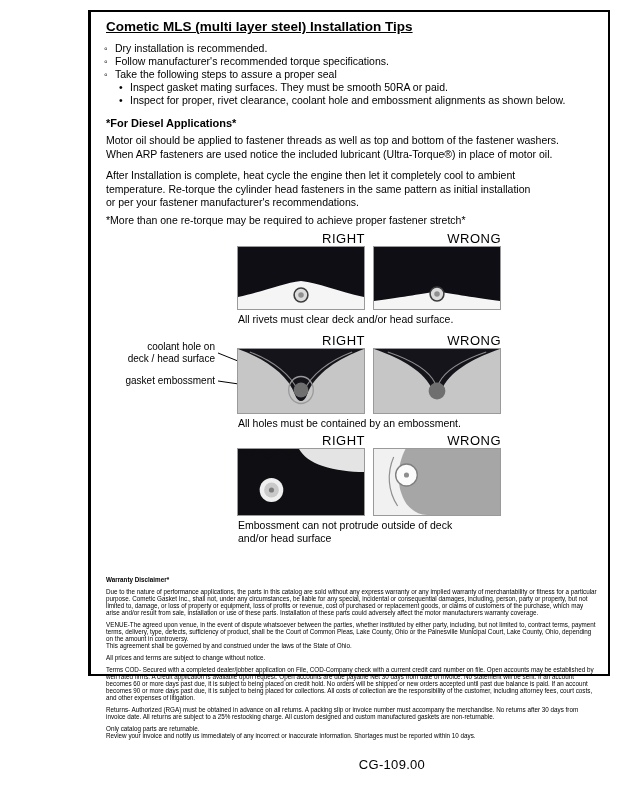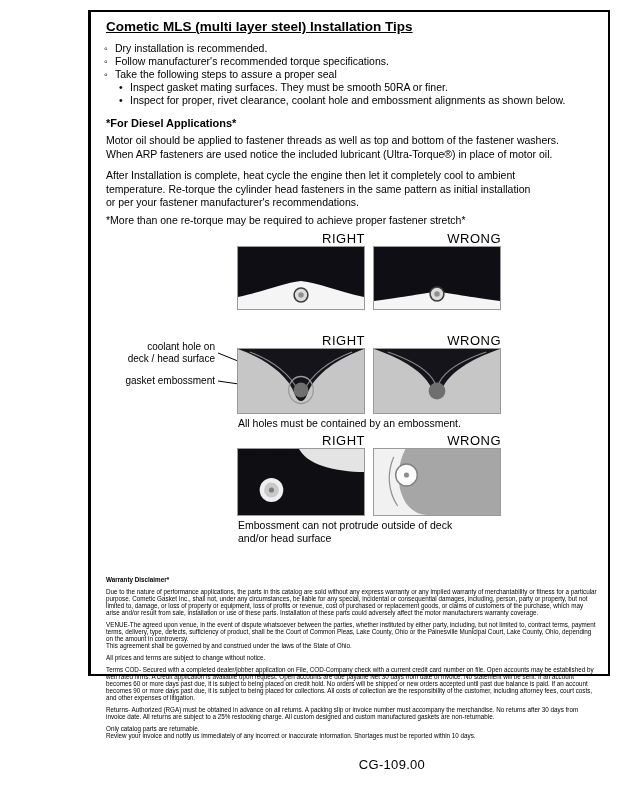--- a/index.html
+++ b/index.html
@@ -66,21 +66,21 @@
       <div class="bullet l1">
           <span class="mk o"></span>
           <span>Follow manufacturer's recommended torque specifications.</span>
         </div>
       <div class="bullet l1">
           <span class="mk o"></span>
           <span>Take the following steps to assure a proper seal</span>
         </div>
       <div class="bullet l2">
           <span class="mk f"></span>
-          <span>Inspect gasket mating surfaces.  They must be smooth 50RA or finer.</span>
+          <span>Inspect gasket mating surfaces.  They must be smooth 50RA or paid.</span>
         </div>
       <div class="bullet l2">
           <span class="mk f"></span>
           <span>Inspect for proper, rivet clearance, coolant hole and embossment alignments as shown below.</span>
         </div>
     </div>
 
     <div class="abs h-diesel">*For Diesel Applications*</div>
     <div class="abs para p1">Motor oil should be applied to fastener threads as well as top and bottom of the fastener washers.
 When ARP fasteners are used notice the included lubricant (Ultra-Torque®) in place of motor oil.</div>
@@ -100,20 +100,21 @@
       </svg>
     </div>
     <div class="abs photo r1 colR img1">
       <svg viewBox="0 0 128 62" preserveAspectRatio="none">
         <rect width="128" height="62" fill="#0e0e14"></rect>
         <path d="M0,62 L0,54 C 32,50 50,46 64,45 C 78,46 96,50 128,54 L128,62 Z" fill="#f5f5f5"></path>
         <circle cx="64" cy="47" r="7" fill="#dcdcdc" stroke="#3c3c3c" stroke-width="1.6"></circle>
         <circle cx="64" cy="47" r="2.8" fill="#8f8f8f"></circle>
       </svg>
     </div>
+    <div class="abs cap cap1">All rivets must clear deck and/or head surface.</div>
 
     <div class="abs dg-label colL lab2">RIGHT</div>
     <div class="abs dg-label colR lab2">WRONG</div>
     <div class="abs ann annA">coolant hole on
 deck / head surface</div>
     <div class="abs ann annB">gasket embossment</div>
     <svg class="abs leads" viewBox="0 0 517 774">
       <line x1="127" y1="341" x2="204" y2="372" stroke="#000" stroke-width="1"></line>
       <line x1="127" y1="369" x2="196" y2="379" stroke="#000" stroke-width="1"></line>
     </svg>

